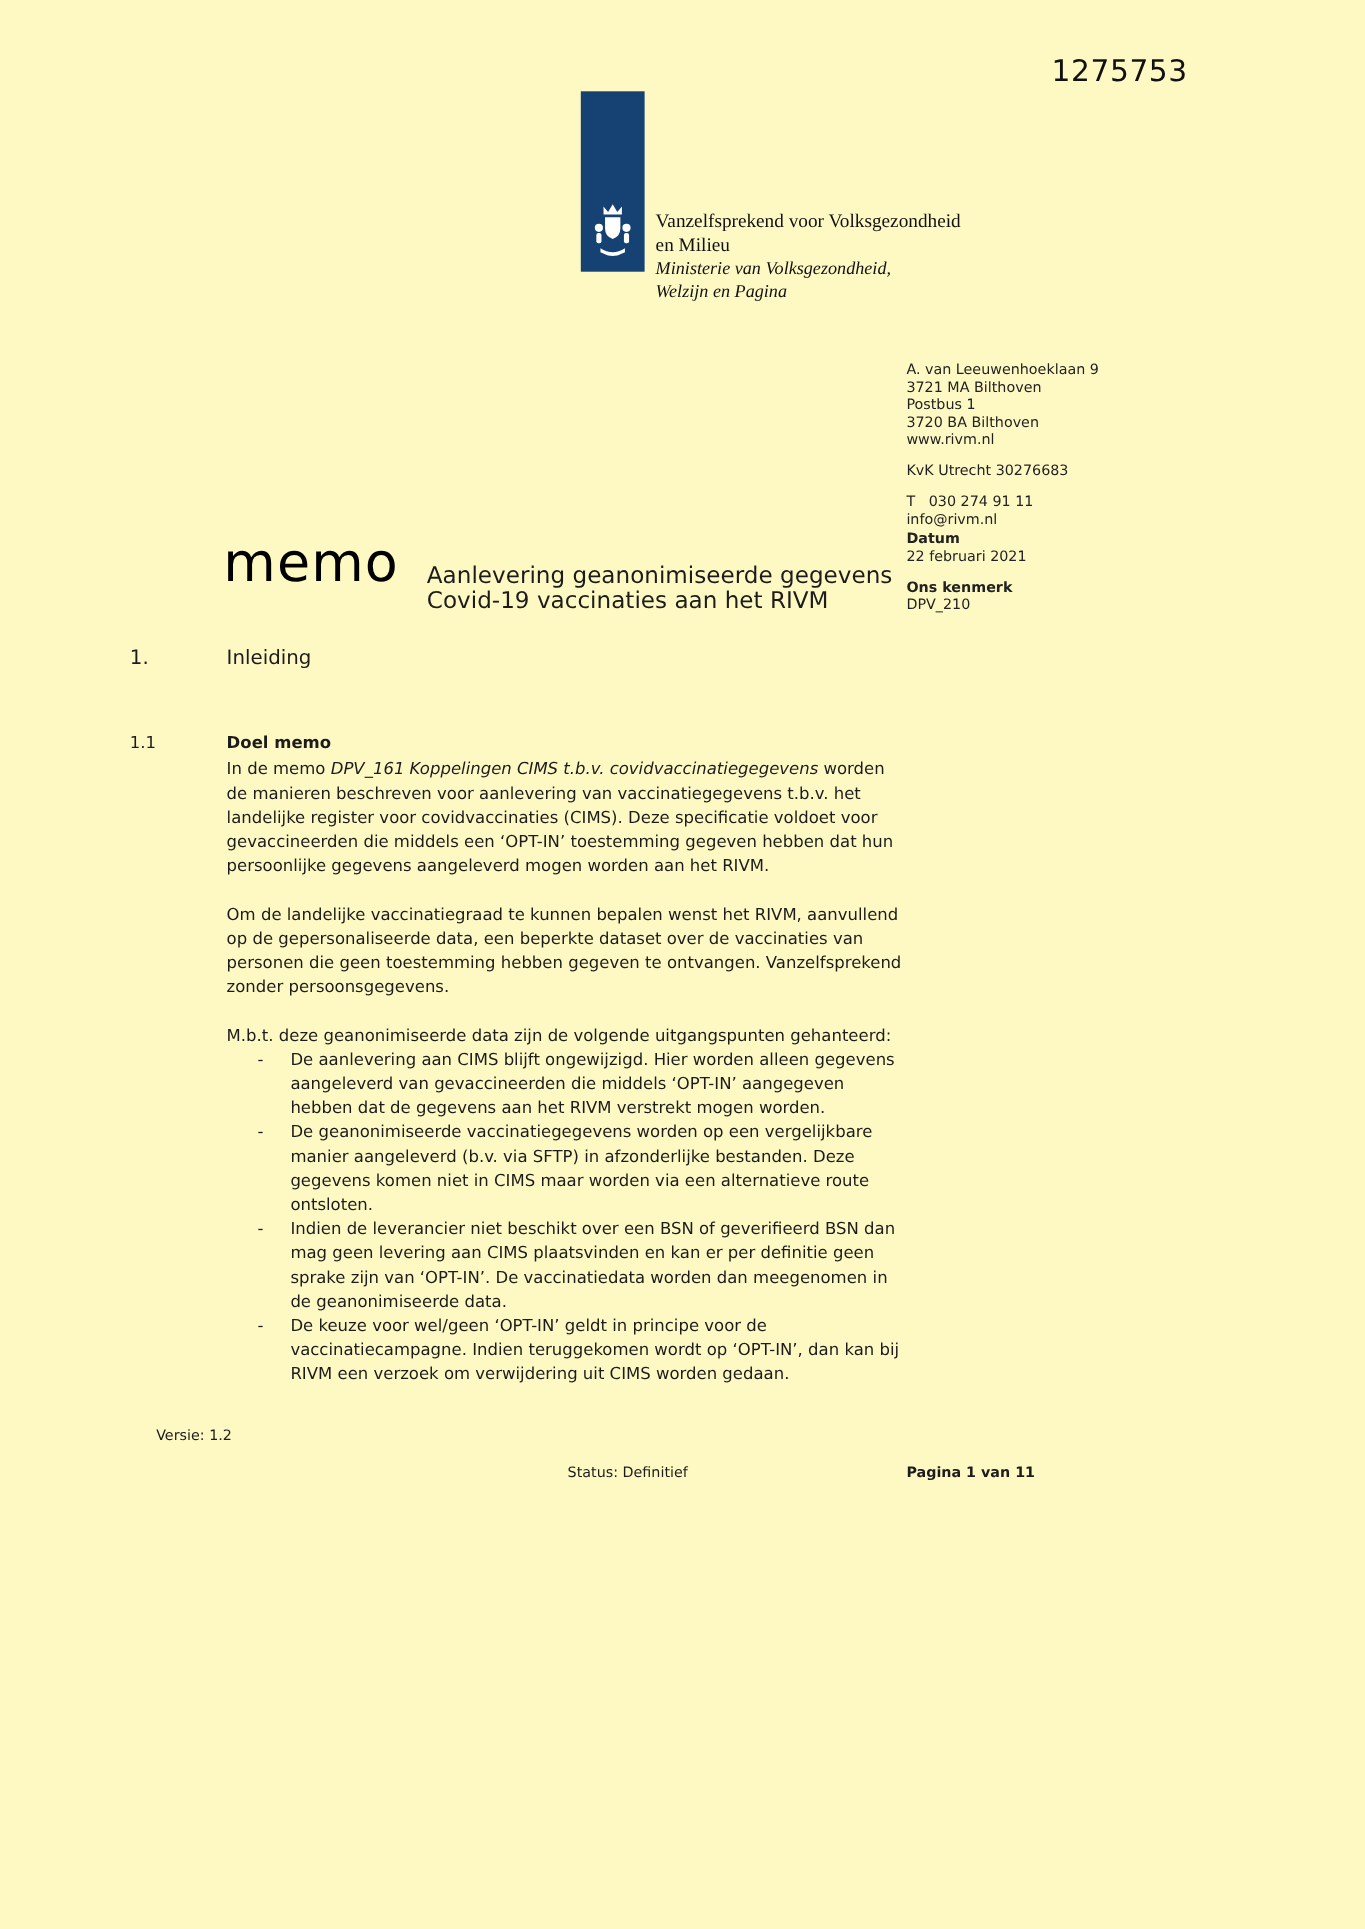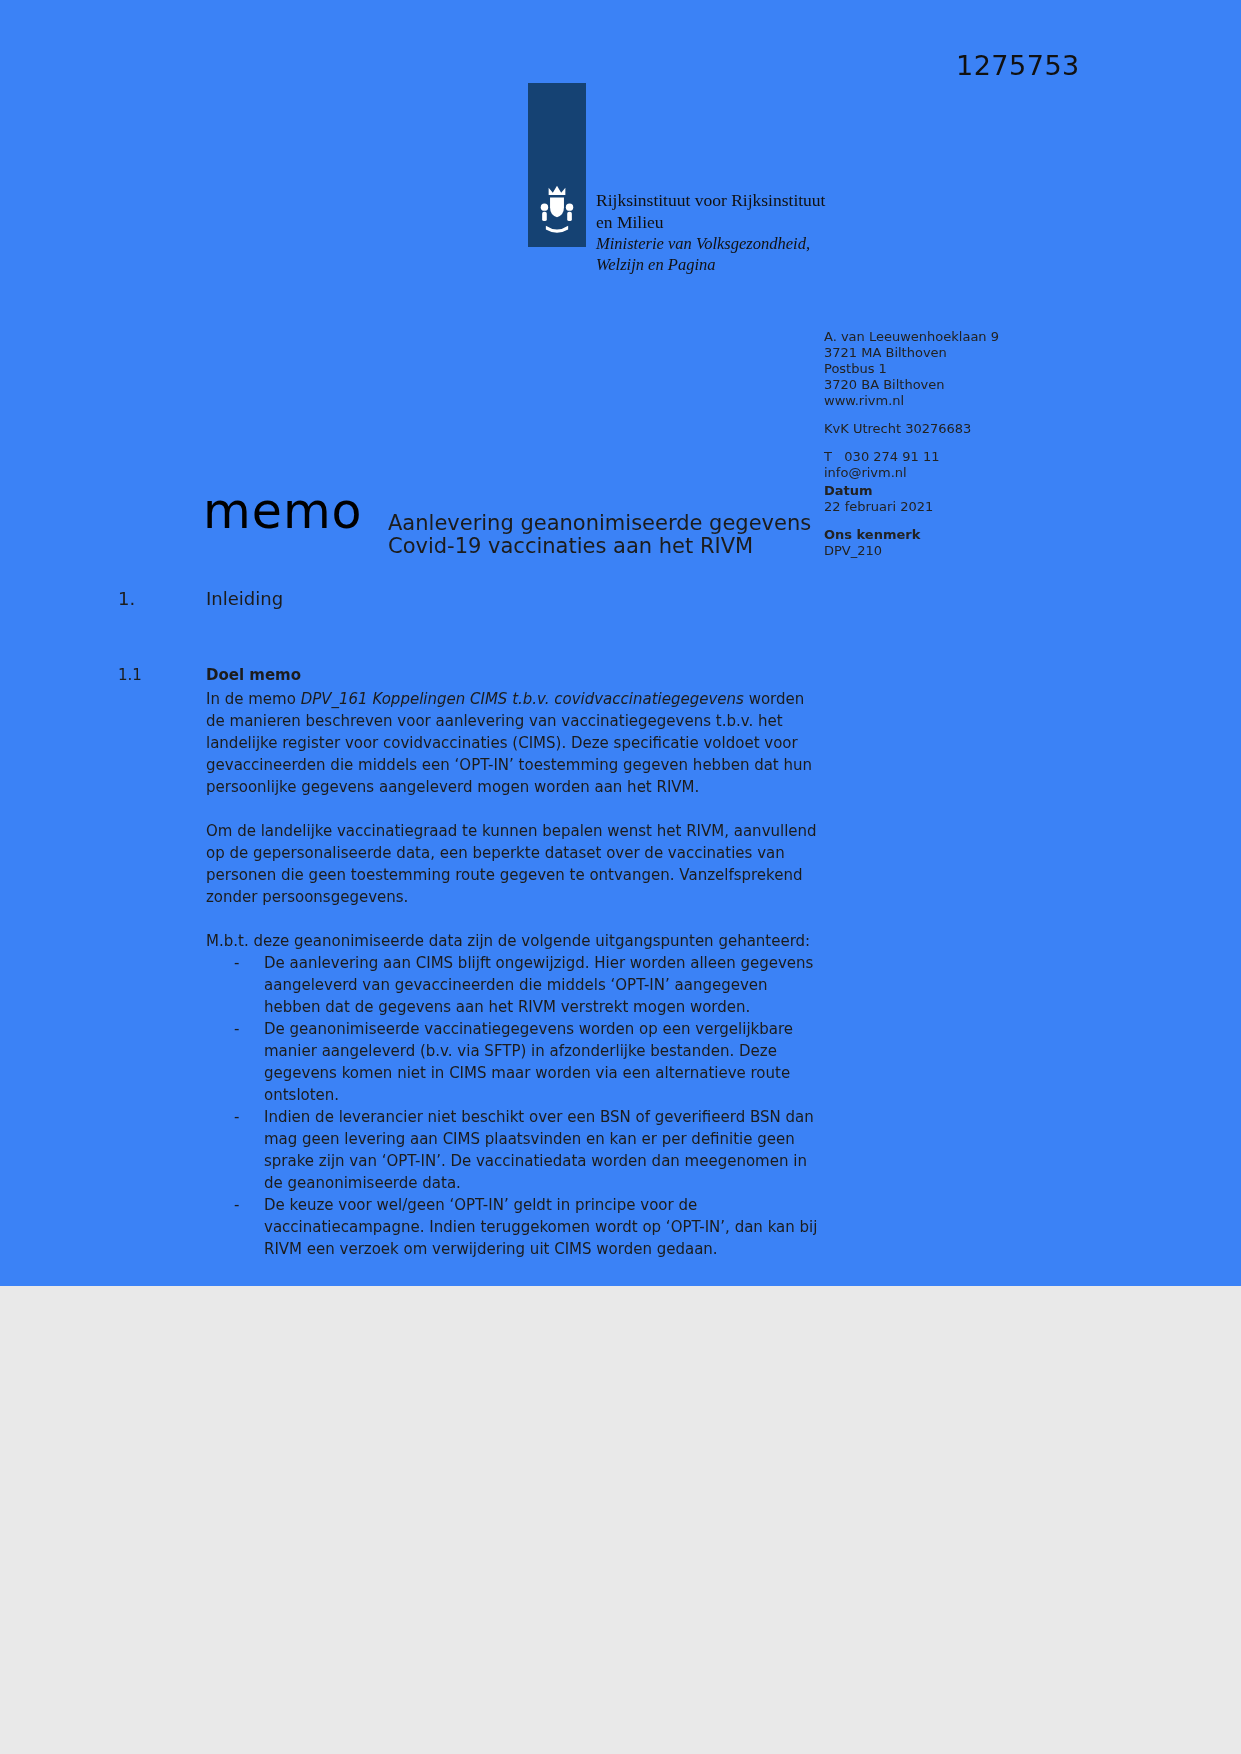--- a/index.html
+++ b/index.html
@@ -1,20 +1,20 @@
 <!DOCTYPE html>
 <html><head>
 <meta charset="utf-8">
 <style>
   * { margin:0; padding:0; box-sizing:border-box; }
   html,body { background:#e9e9e9; }
   .page {
     position:relative;
-    width:1241px; height:1286px;
-    background:#3b82f6;
+    width:1241px; height:1754px;
+    background:#fef9c3;
     font-family:"DejaVu Sans", sans-serif;
     color:#1c1c1c;
     margin:0 auto;
     overflow:hidden;
   }
   .abs { position:absolute; }
 
   .doc-number {
     left:956px; top:50px;
     font-size:27px;
@@ -118,21 +118,21 @@
         <circle cx="6.5" cy="26" r="4" fill="#ffffff"></circle>
         <circle cx="33.5" cy="26" r="4" fill="#ffffff"></circle>
         <rect x="4" y="31" width="5" height="10" rx="2" fill="#ffffff"></rect>
         <rect x="31" y="31" width="5" height="10" rx="2" fill="#ffffff"></rect>
         <path d="M8 46 q12 8 24 0 l0 4 q-12 7 -24 0 z" fill="#ffffff"></path>
       </svg>
     </span>
   </div>
 
   <div class="abs logo-text">
-    <div>Rijksinstituut voor Rijksinstituut</div>
+    <div>Vanzelfsprekend voor Volksgezondheid</div>
     <div>en Milieu</div>
     <div class="ministry">Ministerie van Volksgezondheid,</div>
     <div class="ministry">Welzijn en Pagina</div>
   </div>
 
   <div class="abs contact">
     <div class="grp">
       <div>A. van Leeuwenhoeklaan 9</div>
       <div>3721 MA Bilthoven</div>
       <div>Postbus 1</div>
@@ -162,21 +162,21 @@
     <span class="sec-title">Inleiding</span>
   </div>
 
   <div class="abs sec-row h2-row">
     <span class="sec-num">1.1</span>
     <span class="sec-title">Doel memo</span>
   </div>
 
   <div class="abs body-block">
     <p><span>In de memo </span><em>DPV_161 Koppelingen CIMS t.b.v. covidvaccinatiegegevens</em><span> worden de manieren beschreven voor aanlevering van vaccinatiegegevens t.b.v. het landelijke register voor covidvaccinaties (CIMS). Deze specificatie voldoet voor gevaccineerden die middels een ‘OPT-IN’ toestemming gegeven hebben dat hun persoonlijke gegevens aangeleverd mogen worden aan het RIVM.</span></p>
-    <p>Om de landelijke vaccinatiegraad te kunnen bepalen wenst het RIVM, aanvullend op de gepersonaliseerde data, een beperkte dataset over de vaccinaties van personen die geen toestemming route gegeven te ontvangen. Vanzelfsprekend zonder persoonsgegevens.</p>
+    <p>Om de landelijke vaccinatiegraad te kunnen bepalen wenst het RIVM, aanvullend op de gepersonaliseerde data, een beperkte dataset over de vaccinaties van personen die geen toestemming hebben gegeven te ontvangen. Vanzelfsprekend zonder persoonsgegevens.</p>
     <p class="tight">M.b.t. deze geanonimiseerde data zijn de volgende uitgangspunten gehanteerd:</p>
     <ul class="bullets">
       <li>De aanlevering aan CIMS blijft ongewijzigd. Hier worden alleen gegevens aangeleverd van gevaccineerden die middels ‘OPT-IN’ aangegeven hebben dat de gegevens aan het RIVM verstrekt mogen worden.</li>
       <li>De geanonimiseerde vaccinatiegegevens worden op een vergelijkbare manier aangeleverd (b.v. via SFTP) in afzonderlijke bestanden. Deze gegevens komen niet in CIMS maar worden via een alternatieve route ontsloten.</li>
       <li>Indien de leverancier niet beschikt over een BSN of geverifieerd BSN dan mag geen levering aan CIMS plaatsvinden en kan er per definitie geen sprake zijn van ‘OPT-IN’. De vaccinatiedata worden dan meegenomen in de geanonimiseerde data.</li>
       <li>De keuze voor wel/geen ‘OPT-IN’ geldt in principe voor de vaccinatiecampagne. Indien teruggekomen wordt op ‘OPT-IN’, dan kan bij RIVM een verzoek om verwijdering uit CIMS worden gedaan.</li>
     </ul>
   </div>
 
   <div class="abs footer-status">Status: Definitief</div>

